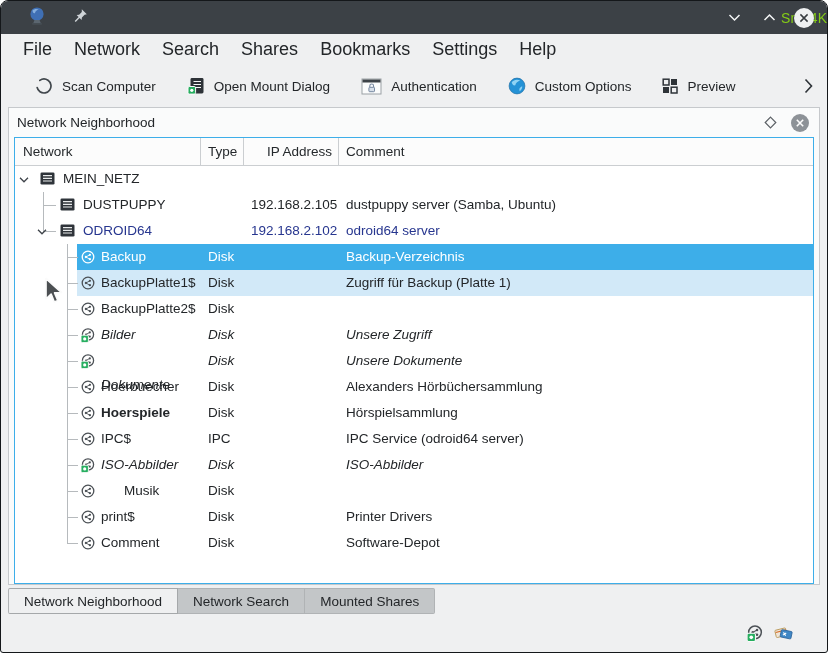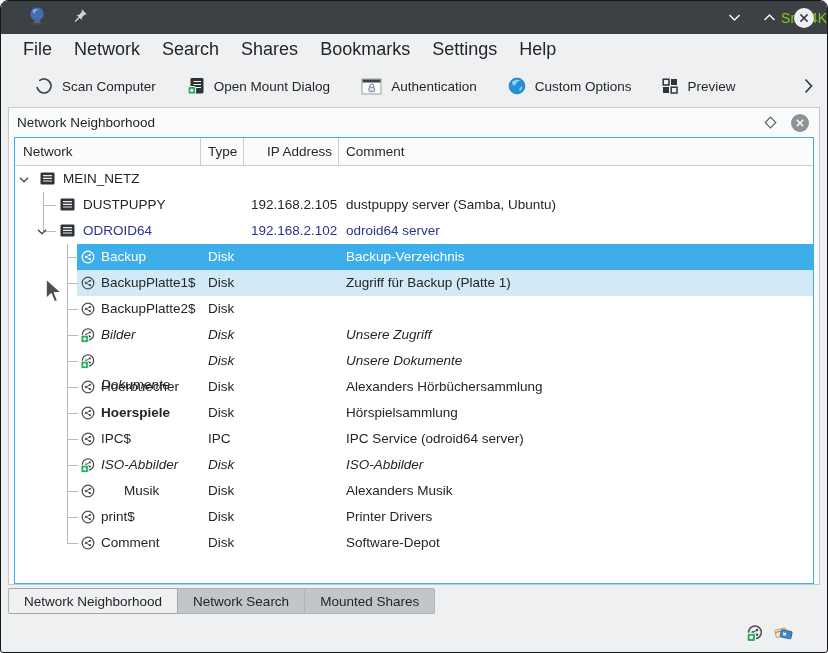--- a/index.html
+++ b/index.html
@@ -396,21 +396,20 @@
               <svg width="14" height="14" viewBox="0 0 14 14">
                 <circle cx="7" cy="7" r="5.8" fill="none" stroke="currentColor" stroke-width="1.3"></circle>
                 <path d="M4.9 7l4-2.2M4.9 7l4 2.2" stroke="currentColor" stroke-width=".9"></path>
                 <circle cx="4.9" cy="7" r="1.15" fill="currentColor"></circle>
                 <circle cx="8.9" cy="4.8" r="1.15" fill="currentColor"></circle>
                 <circle cx="8.9" cy="9.2" r="1.15" fill="currentColor"></circle>
               </svg>
             </span>
             <span class="cell cell-name" style="left: 98px; margin-left: 11px;">Musik</span>
             <span class="cell cell-type">Disk</span>
-            <span class="cell cell-comment">Alexanders Musik</span>
           </div>
           <div class="row lvl2">
             <div class="guide-v" style="left: 52px;"></div>
             <div class="guide-h" style="left: 52px; width: 11px;"></div>
             <span class="row-icon" style="left: 66px;">
               <svg width="14" height="14" viewBox="0 0 14 14">
                 <circle cx="7" cy="7" r="5.8" fill="none" stroke="currentColor" stroke-width="1.3"></circle>
                 <path d="M4.9 7l4-2.2M4.9 7l4 2.2" stroke="currentColor" stroke-width=".9"></path>
                 <circle cx="4.9" cy="7" r="1.15" fill="currentColor"></circle>
                 <circle cx="8.9" cy="4.8" r="1.15" fill="currentColor"></circle>

